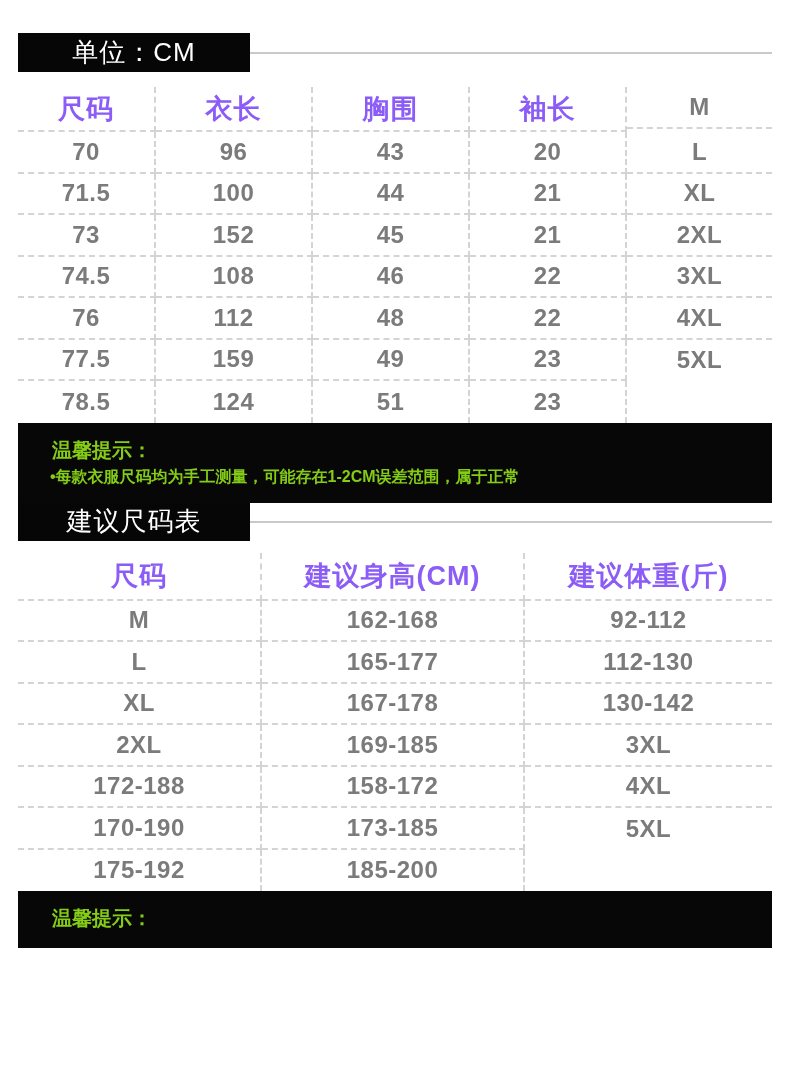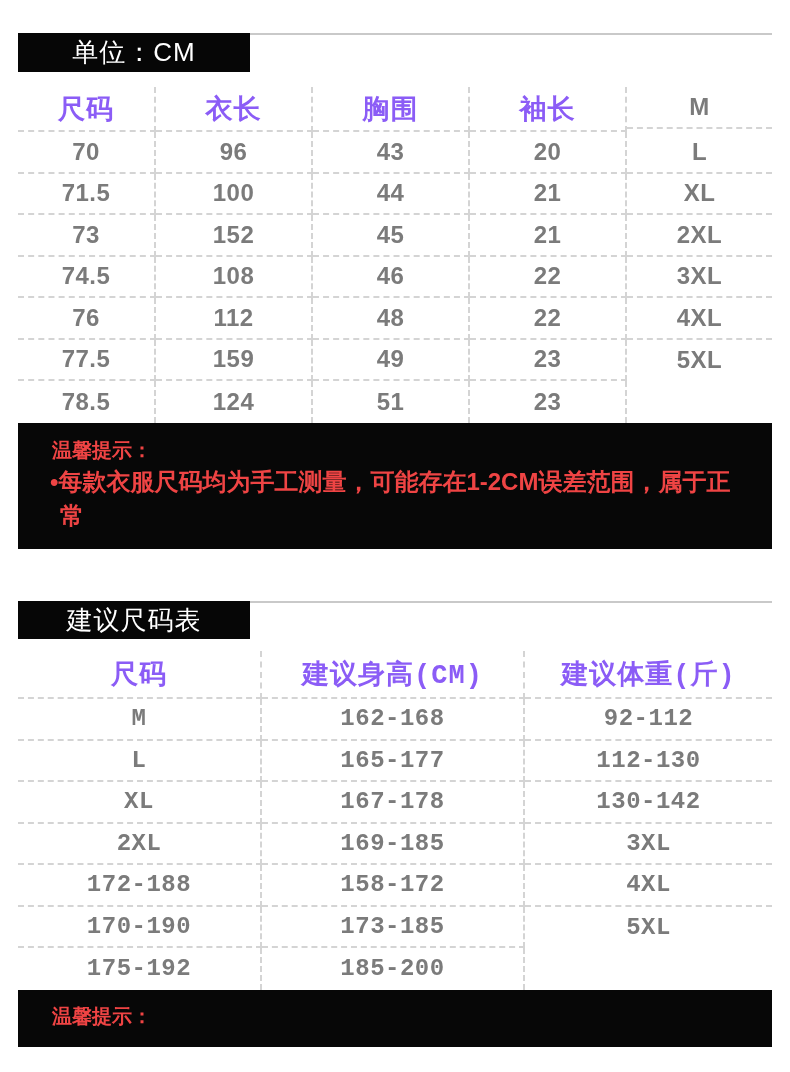--- a/index.html
+++ b/index.html
@@ -4,21 +4,21 @@
 <style>
   html,body{margin:0;padding:0;}
   body{
     width:790px;height:1072px;overflow:hidden;background:#ffffff;
     font-family:"Liberation Sans","DejaVu Sans",sans-serif;
     -webkit-font-smoothing:antialiased;
   }
   .page{padding:33px 18px 0 18px;}
 
   
-  .badge-row{display:flex;align-items:flex-start;}
+  .badge-row{display:flex;align-items:center;}
   .badge{
     width:232px;height:39px;background:#060606;color:#ffffff;
     display:flex;align-items:center;justify-content:center;
     font-size:26px;letter-spacing:1px;
   }
   .badge-tail{flex:1;height:0;border-bottom:2px solid #c9c9c9;}
 
   
   .grid{display:grid;margin-top:15px;}
   .size-grid{grid-template-columns:138px 157px 157px 157px 1fr;}
@@ -31,27 +31,27 @@
   .size-grid .cell:nth-child(5n){border-right:none;}
   .size-grid .cell:nth-last-child(-n+5){border-bottom:none;}
   .suggest-grid .cell:nth-child(3n){border-right:none;}
   .suggest-grid .cell:nth-last-child(-n+3){border-bottom:none;}
   .th{height:45px;font-size:27px;font-weight:700;color:#8b5cf6;letter-spacing:1px;}
   .suggest-grid .th{height:48px;}
   .td{height:41.5px;font-size:24px;font-weight:700;color:#7b7b7b;letter-spacing:.5px;}
 
   
   .notice{
-    background:#070707;color:#ef4444;
+    background:#070707;color:#84cc16;
     padding:13px 18px 15px 34px;
   }
   .notice-title{font-size:20px;font-weight:700;line-height:1.45;}
-  .notice-line{font-size:24px;font-weight:700;line-height:1.45;text-indent:-10px;padding-left:8px;}
+  .notice-line{font-size:16px;font-weight:700;line-height:1.45;text-indent:-10px;padding-left:8px;}
 
-  .section2{margin-top:52px;font-family:Liberation Mono, monospace;}
+  .section2{}
 </style>
 </head>
 <body>
 
 <div class="page">
 
   <div class="section1">
     <div class="badge-row">
       <div class="badge">单位：CM</div>
       <div class="badge-tail"></div>

